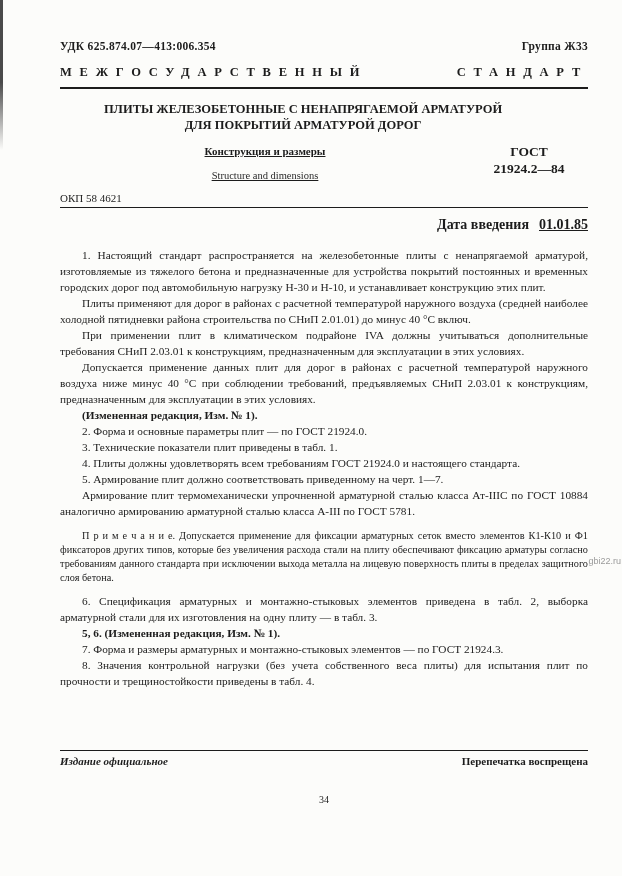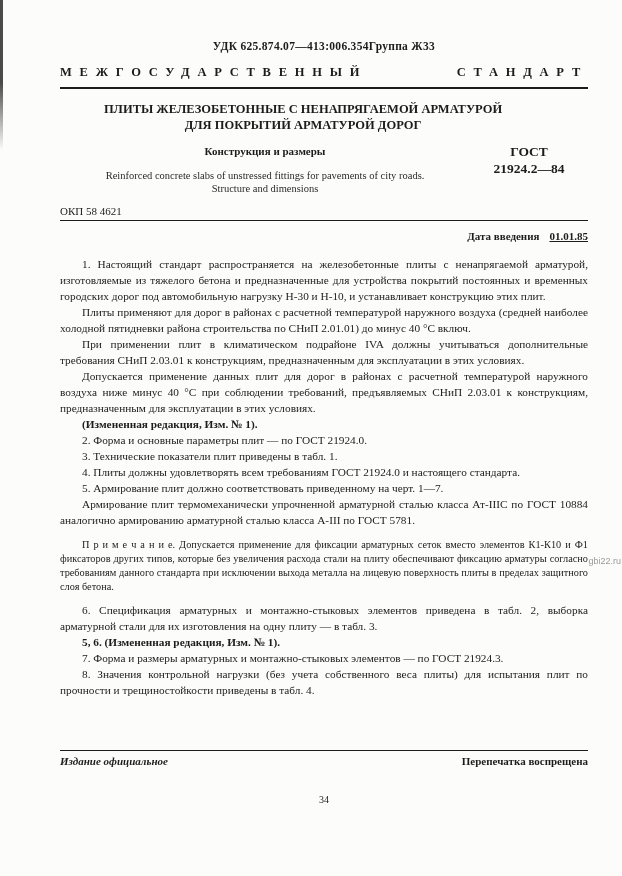--- a/index.html
+++ b/index.html
@@ -19,53 +19,53 @@
   }
   .scan-edge{
     position:absolute;left:0;top:0;width:3px;height:150px;
     background:linear-gradient(#4a4a4a 55%,rgba(74,74,74,0));
   }
   .content{
     position:absolute;left:60px;top:0;width:528px;
   }
   
   .hdr-row{
-    display:flex;justify-content:center;
+    display:flex;justify-content:space-between;
     margin-top:40px;
     font-weight:bold;font-size:11.5px;letter-spacing:.3px;
   }
   .std-row{
     display:flex;justify-content:space-between;
     margin-top:13px;
     font-weight:bold;font-size:12.5px;
   }
   .std-row span{letter-spacing:.62em;white-space:nowrap;}
   .rule-thick{border:none;border-top:2.5px solid #1c1c1c;margin:7px 0 0 0;}
   .rule-thin{border:none;border-top:1.6px solid #1c1c1c;margin:0;}
   
   .doc-title{
     margin:12px 42px 0 0;
     text-align:center;
     font-weight:bold;font-size:12.5px;line-height:16px;
   }
   .sub-row{display:flex;margin-top:12px;}
-  .sub-left{flex:1;text-align:center;}
+  .sub-left{flex:1;text-align:center;text-decoration:underline;}
   .subtitle{font-weight:bold;font-size:11px;}
   .title-en{margin-top:12px;font-size:10.5px;line-height:13px;color:#2a2a2a;}
   .gost-block{
     width:118px;text-align:center;
     font-weight:bold;font-size:13.5px;line-height:17px;
     margin-top:-2px;
   }
   
   .okp{margin-top:10px;font-size:11px;}
   .okp-rule{margin-top:3px;}
   .date-row{
     margin-top:9px;text-align:right;
-    font-weight:bold;font-size:11px;
+    font-weight:bold;font-size:14px;
   }
   .date-value{text-decoration:underline;margin-left:10px;}
   
   .doc-body{margin-top:14px;font-size:11.3px;line-height:16px;text-align:justify;}
   .doc-body .para{margin:0;text-indent:22px;font-family:Liberation Serif, serif;}
   .doc-body .para.bold{font-weight:bold;}
   .doc-body .para.note{
     font-size:10.3px;line-height:14px;
     margin:10px 0 8px 0;color:#222;
   }
@@ -108,21 +108,20 @@
 
     <div class="doc-title">
       <div>ПЛИТЫ ЖЕЛЕЗОБЕТОННЫЕ С НЕНАПРЯГАЕМОЙ АРМАТУРОЙ</div>
       <div>ДЛЯ ПОКРЫТИЙ АРМАТУРОЙ ДОРОГ</div>
     </div>
 
     <div class="sub-row">
       <div class="sub-left">
         <div class="subtitle">Конструкция и размеры</div>
         <div class="title-en">
-          <div>Reinforced concrete slabs of unstressed fittings for pavements of city roads.</div>
           <div>Structure and dimensions</div>
         </div>
       </div>
       <div class="gost-block">
         <div>ГОСТ</div>
         <div>21924.2—84</div>
       </div>
     </div>
 
     <div class="okp">ОКП 58 4621</div>

